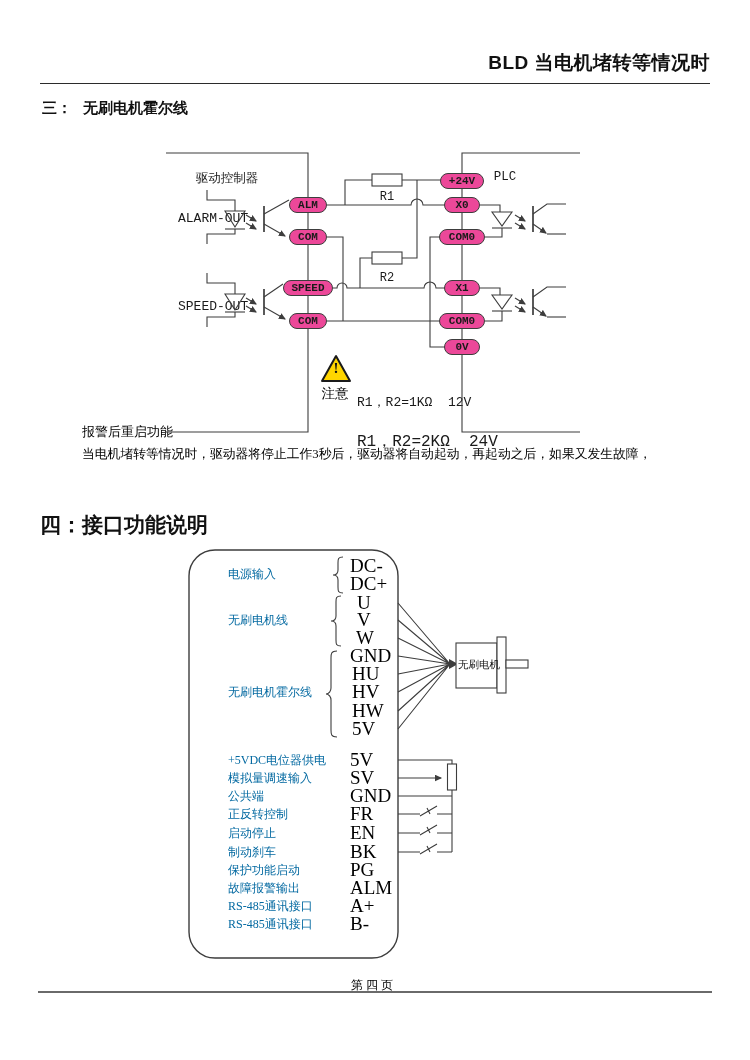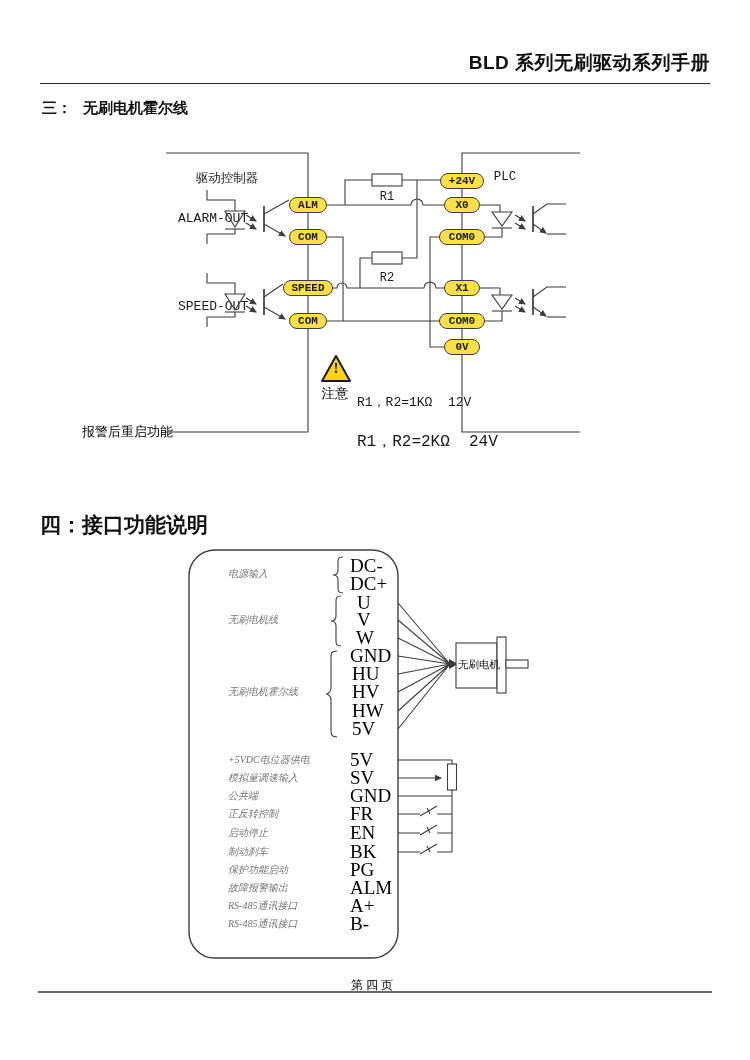--- a/index.html
+++ b/index.html
@@ -6,37 +6,37 @@
   .page{position:relative;width:750px;height:1060px;background:#ffffff;overflow:hidden;
         font-family:"Liberation Sans",sans-serif;color:#111;}
   .abs{position:absolute;}
   .hr{position:absolute;border-top:1.5px solid #2b2b2b;height:0;}
   .hr-footer{position:absolute;border-top:2px solid #6a6a6a;height:0;}
   .hdr-title{position:absolute;right:40px;top:50px;font-size:19px;font-weight:600;
              letter-spacing:.5px;font-family:"Liberation Sans",sans-serif;}
   .sec-head{position:absolute;font-weight:bold;font-family:"Liberation Sans",sans-serif;}
   .ctr{text-align:center;}
   .term{position:absolute;height:16px;border:1.2px solid #3d3d3d;border-radius:8px;
-        background:#fde047;box-sizing:border-box;display:flex;align-items:center;justify-content:center;
+        background:#ec4899;box-sizing:border-box;display:flex;align-items:center;justify-content:center;
         font-family:"Liberation Mono",monospace;font-size:11px;font-weight:600;color:#1a1a1a;z-index:3;}
   .clabel{position:absolute;font-family:"Liberation Mono",monospace;color:#1a1a1a;white-space:pre;margin-top:32px;}
   .pin{position:absolute;font-family:"Liberation Serif",serif;font-size:19px;line-height:20px;
        color:#000;white-space:pre;}
-  .iflabel{position:absolute;font-family:"Liberation Serif",serif;font-size:10px;line-height:16px;
-       color:#737373;white-space:pre;font-style:italic;}
+  .iflabel{position:absolute;font-family:"Liberation Serif",serif;font-size:12px;line-height:16px;
+       color:#0369a1;white-space:pre;}
   .bodytxt{position:absolute;font-family:"Liberation Serif",serif;color:#000;white-space:pre;}
   svg{position:absolute;left:0;top:0;z-index:1;}
   .g-stroke{stroke:#3d3d3d;stroke-width:1.1;fill:none;}
 </style>
 </head>
 <body>
 
 <div class="page">
 
-  <div class="hdr-title">BLD 系列无刷驱动系列手册</div>
+  <div class="hdr-title">BLD 当电机堵转等情况时</div>
   <div class="hr" style="left:40px;top:83px;width:670px;"></div>
 
   <div class="sec-head" style="left:42px;top:99px;font-size:15px;">
     <span>三：</span><span style="margin-left:11px;">无刷电机霍尔线</span>
   </div>
 
   <svg width="750" height="1060" viewBox="0 0 750 1060">
     <defs>
       <marker id="arr" markerWidth="7" markerHeight="7" refX="5.5" refY="3" orient="auto">
         <path d="M0,0 L6.5,3 L0,6 Z" fill="#3d3d3d"></path>
@@ -186,20 +186,21 @@
   <div class="term" style="left:444px;top:280px;width:36px;">X1</div>
   <div class="term" style="left:439px;top:313px;width:46px;">COM0</div>
   <div class="term" style="left:444px;top:339px;width:36px;">0V</div>
 
   <div class="abs ctr" style="left:330px;top:360px;width:12px;font-size:15px;font-weight:bold;font-family:'Liberation Serif',serif;z-index:2;">!</div>
   <div class="bodytxt ctr" style="left:310px;top:385px;width:50px;font-size:13.5px;">注意</div>
   <div class="clabel" style="left:357px;top:361px;font-size:13px;">R1，R2=1KΩ  12V</div>
   <div class="clabel" style="left:357px;top:399px;font-size:16px;">R1，R2=2KΩ  24V</div>
 
   <div class="bodytxt" style="left:82px;top:423px;font-size:13px;">报警后重启功能</div>
+  <div class="bodytxt" style="left:82px;top:446px;font-size:12.8px;">当电机堵转等情况时，驱动器将停止工作3秒后，驱动器将自动起动，再起动之后，如果又发生故障，</div>
 
   <div class="sec-head" style="left:40px;top:511px;font-size:21px;">
     <span>四：</span><span>接口功能说明</span>
   </div>
 
   <div class="iflabel" style="left:228px;top:566px;">电源输入</div>
   <div class="iflabel" style="left:228px;top:612px;">无刷电机线</div>
   <div class="iflabel" style="left:228px;top:684px;">无刷电机霍尔线</div>
   <div class="iflabel" style="left:228px;top:752px;">+5VDC电位器供电</div>
   <div class="iflabel" style="left:228px;top:770px;">模拟量调速输入</div>

